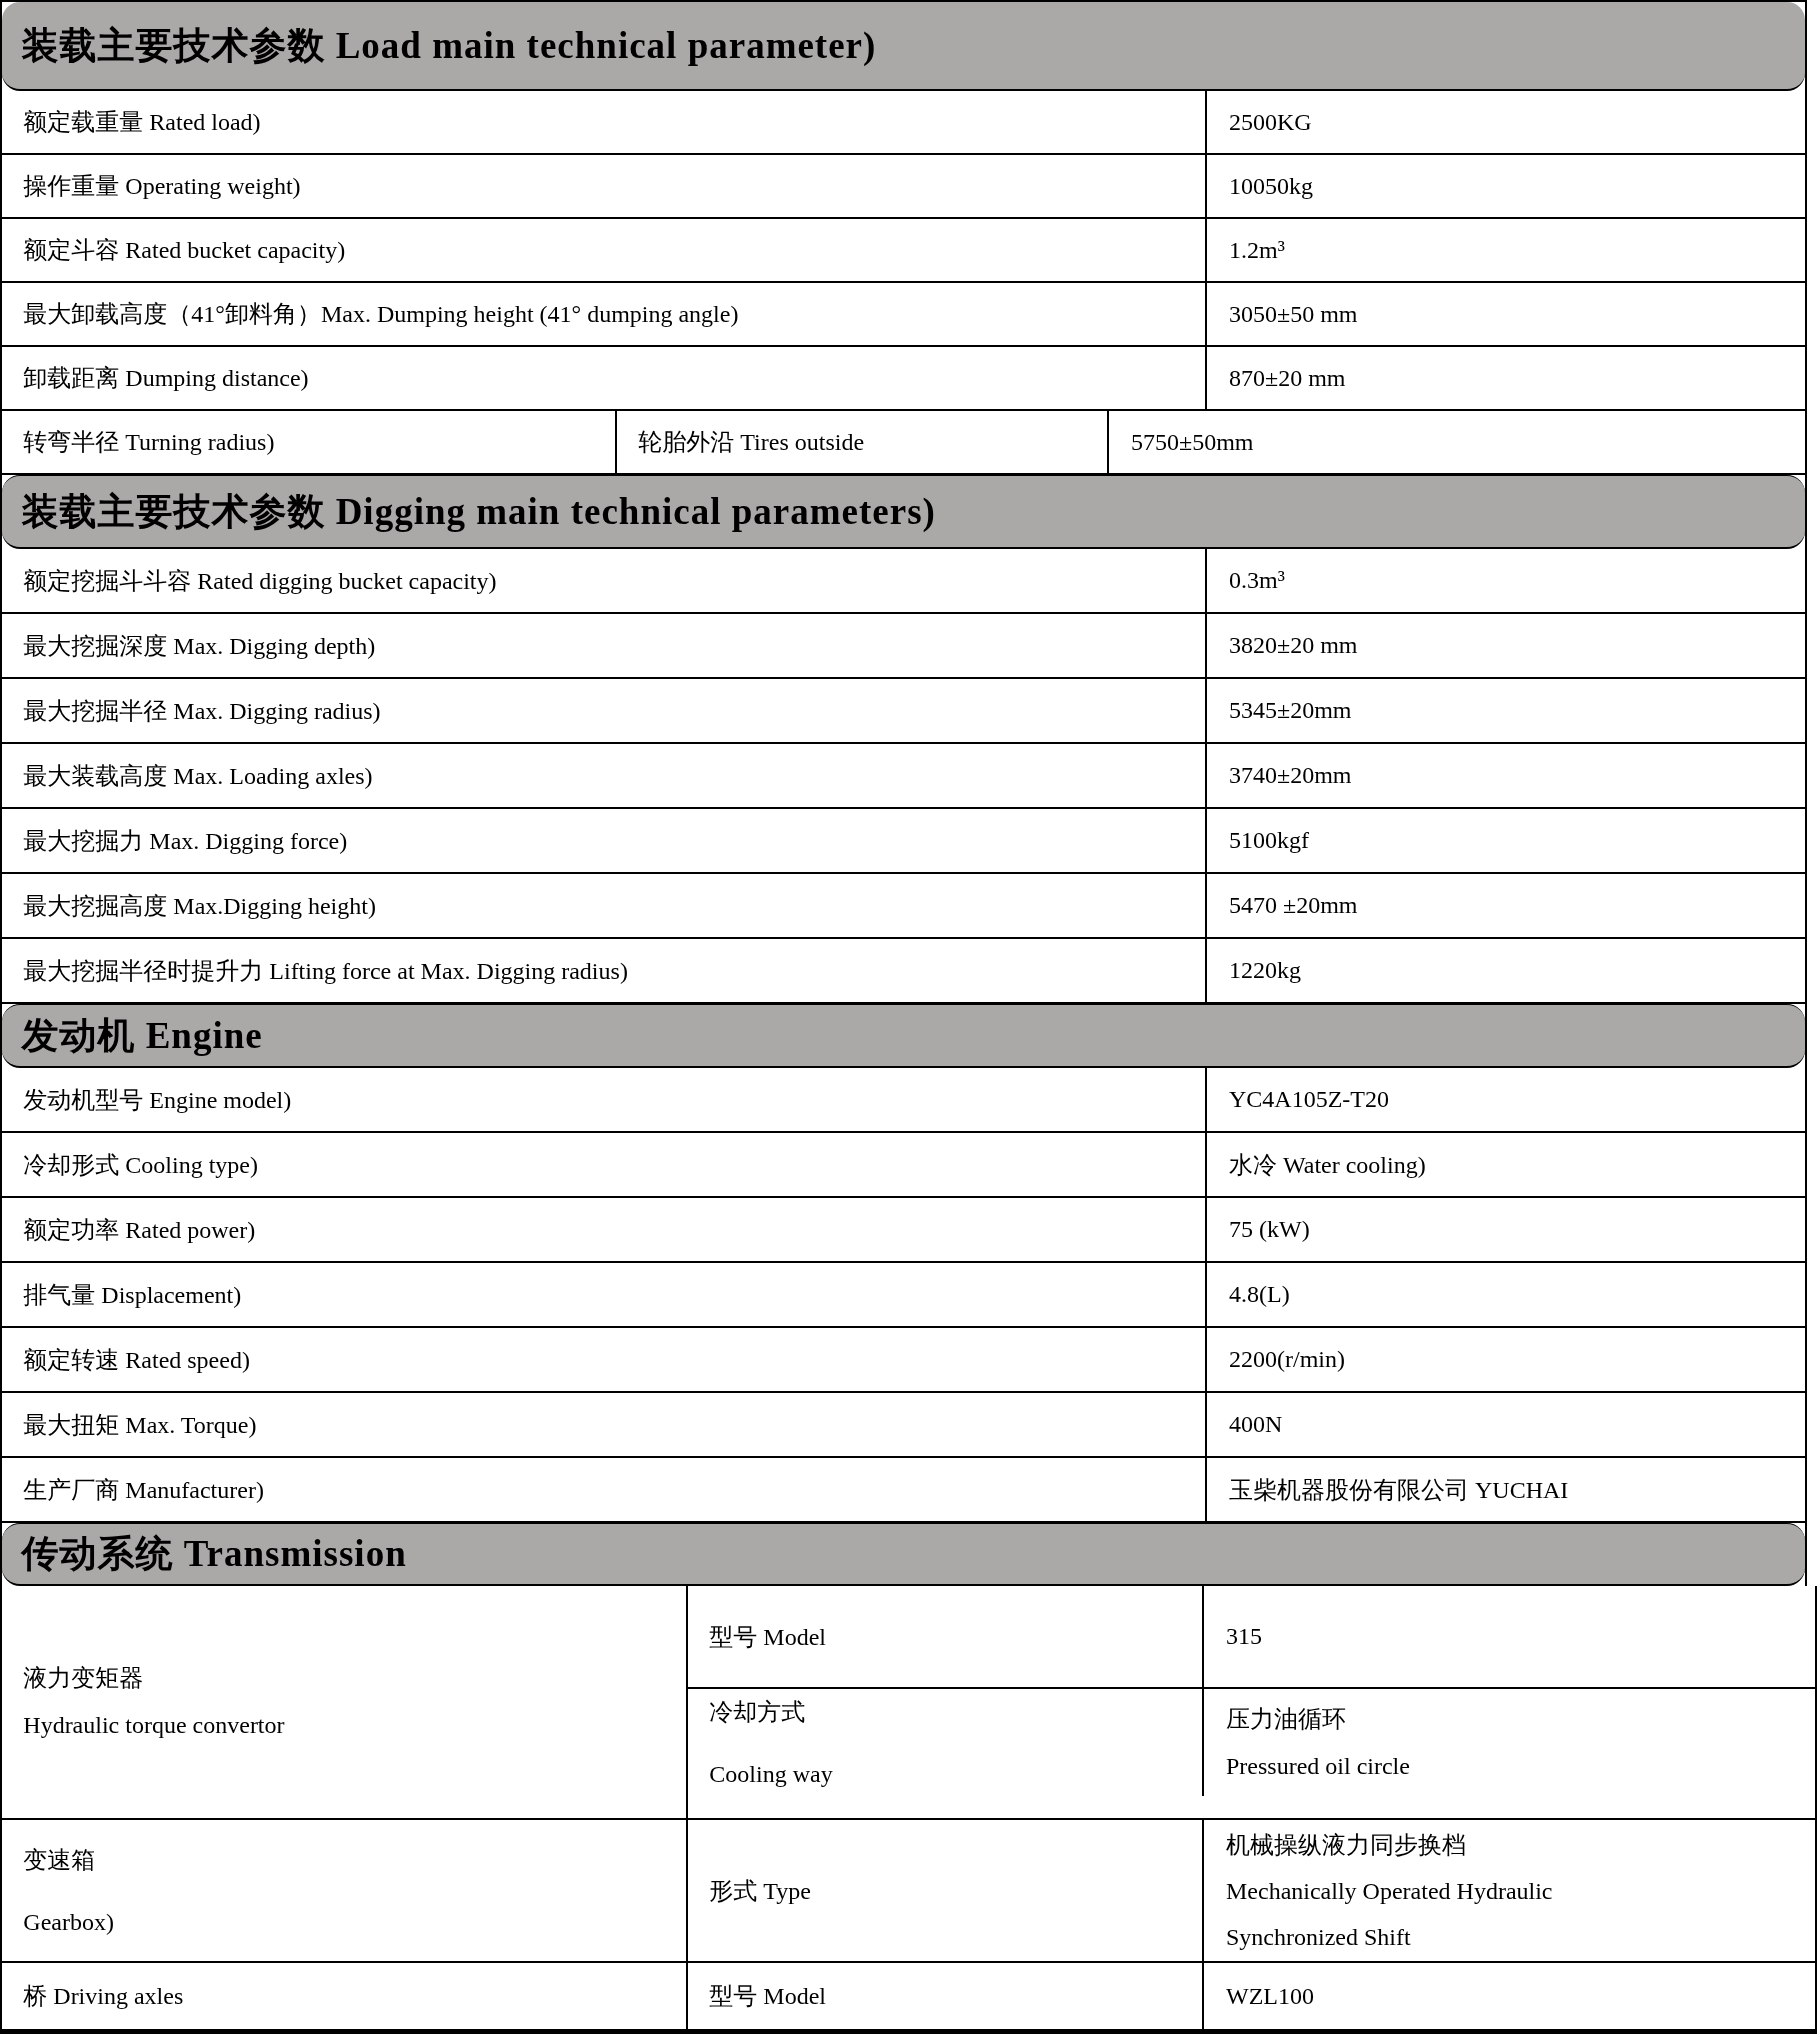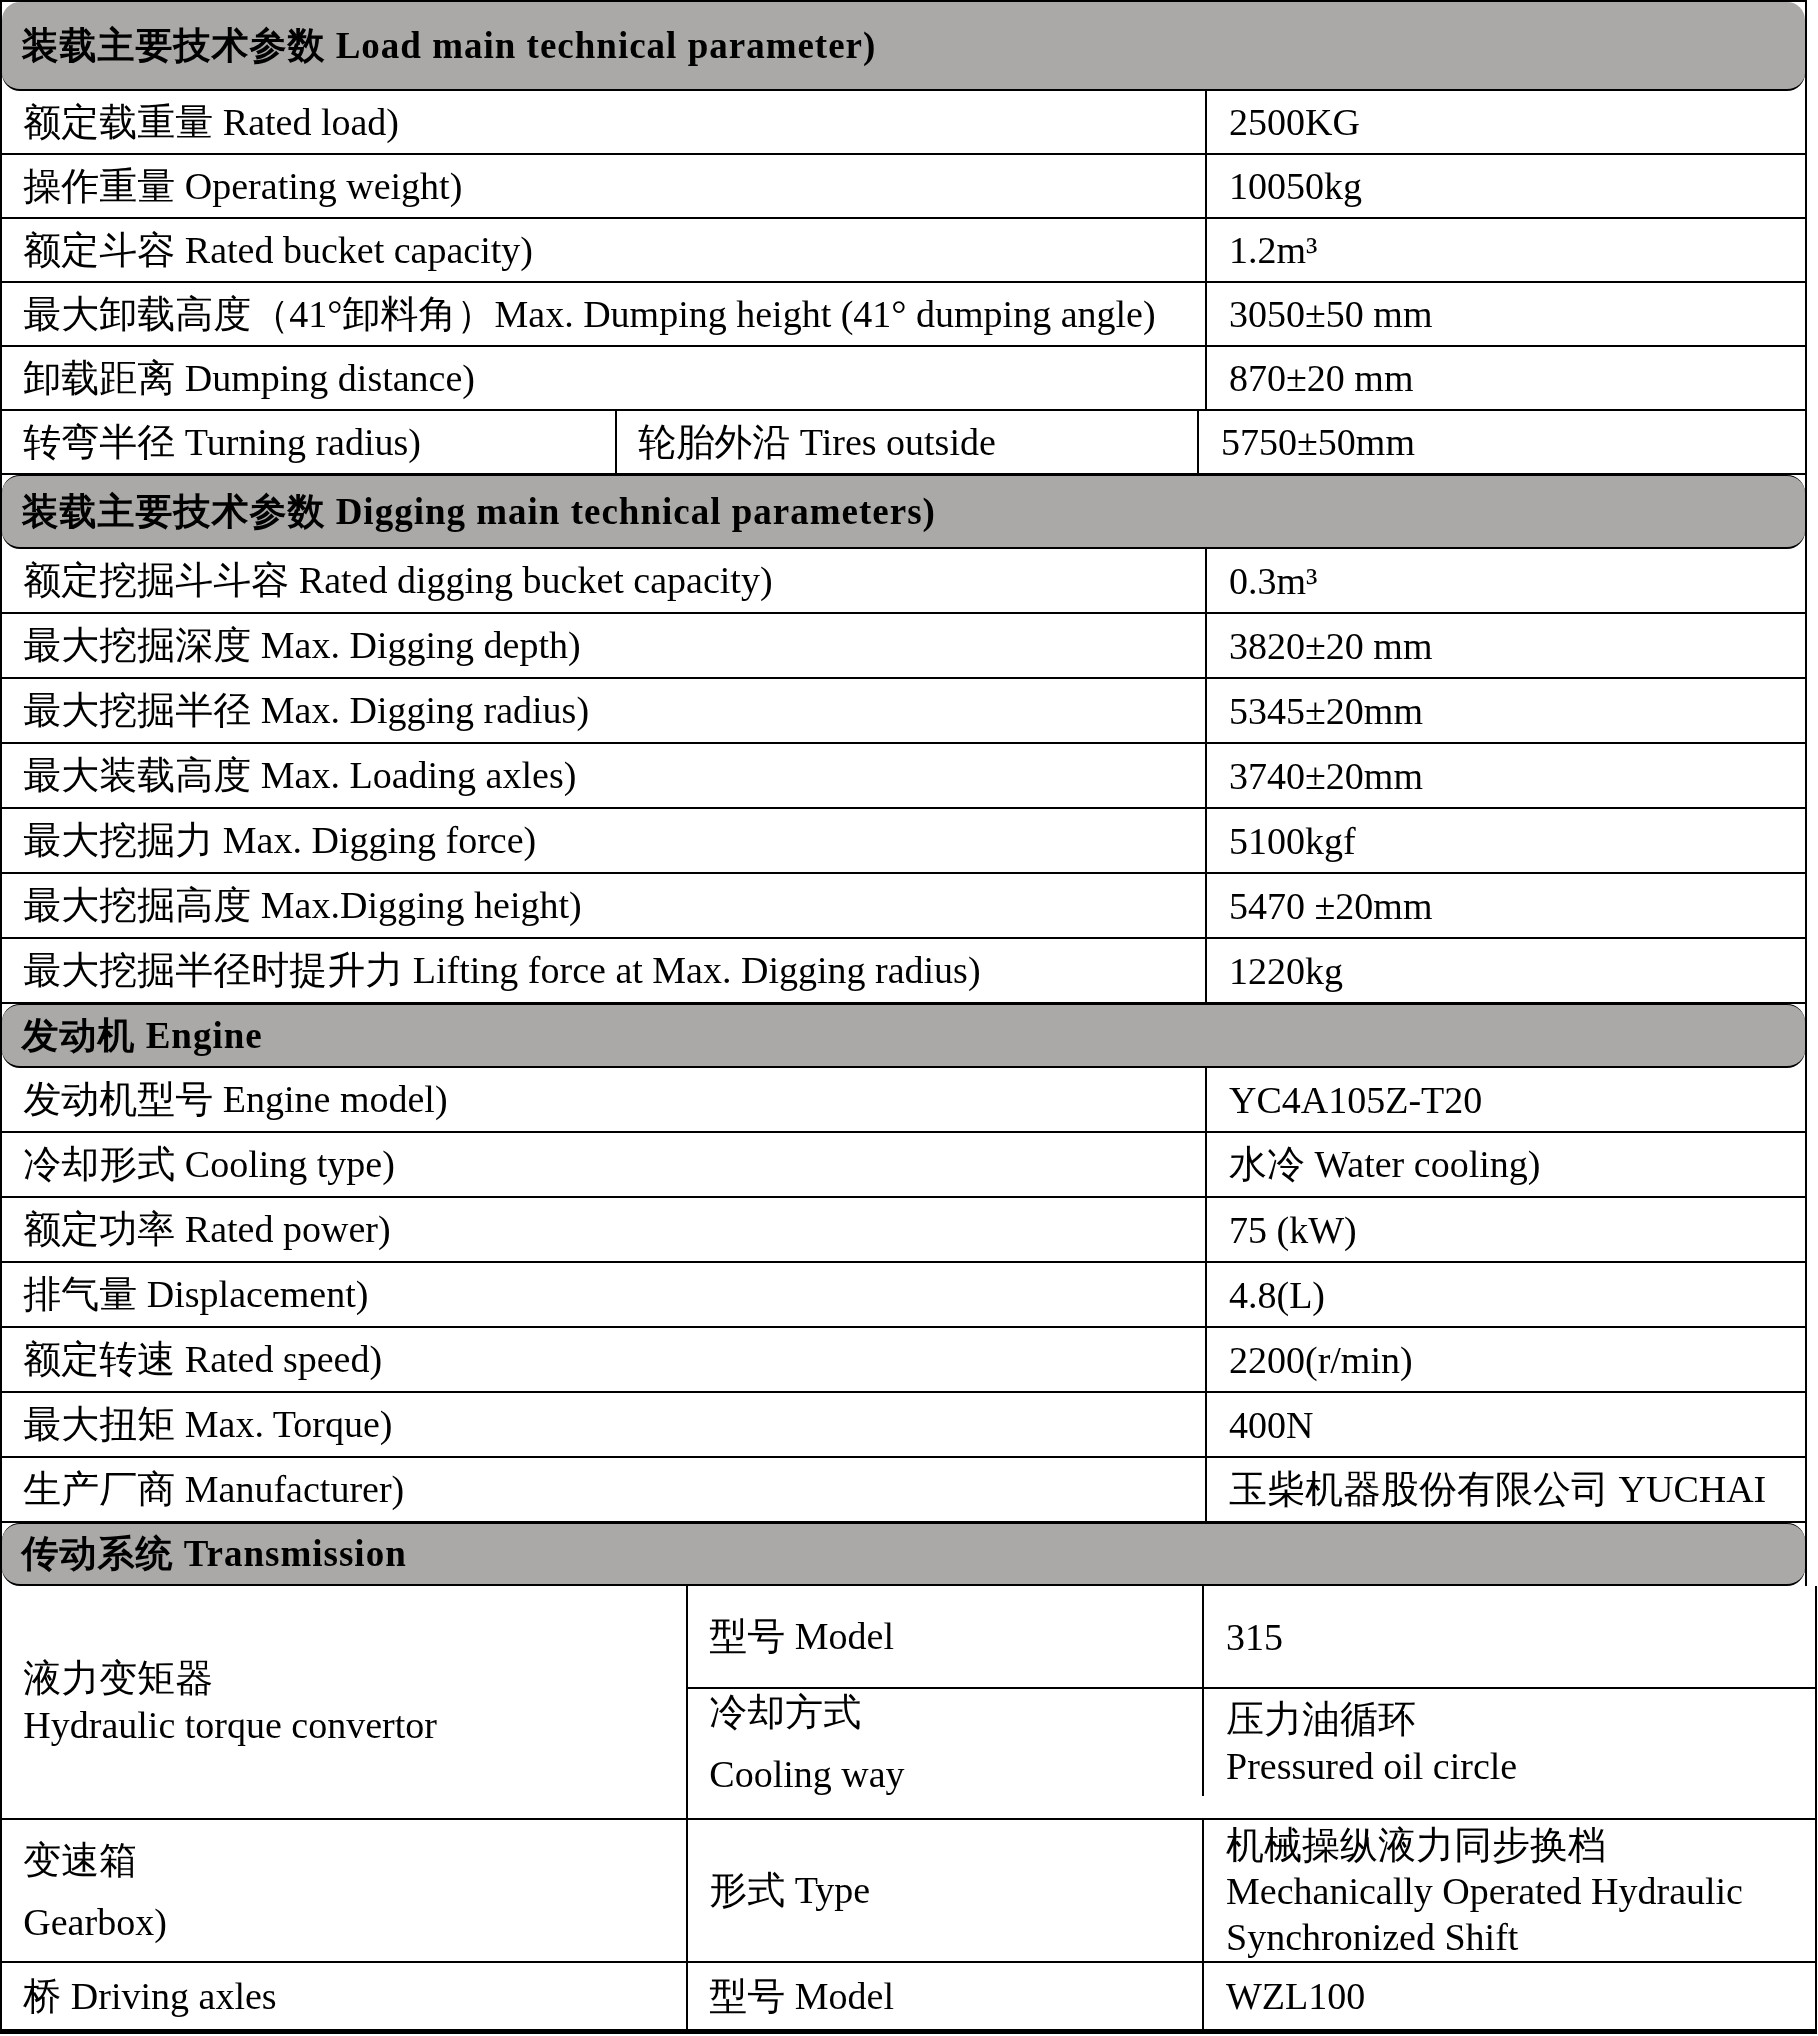--- a/index.html
+++ b/index.html
@@ -53,28 +53,28 @@
     background: #ffffff;
   }
   .r-n1 { height: 64px; }
   .r-n2 { height: 65px; }
   .cell {
     box-sizing: border-box;
     display: flex;
     align-items: center;
     padding-left: 21.3px;
     padding-right: 7.8px;
-    font-size: 38px;
+    font-size: 24px;
     overflow: hidden;
     white-space: nowrap;
   }
   .c-label { width: 1205px; border-right: 2.9px solid #000; }
   .c-value { flex: 1; padding-left: 22px; }
   .c-a { width: 615px; border-right: 2.9px solid #000; }
-  .c-b { width: 582px; border-right: 2.9px solid #000; }
+  .c-b { width: 492px; border-right: 2.9px solid #000; }
   
   .t-a { width: 686px; border-right: 2.9px solid #000; }
   .t-b { width: 516px; border-right: 2.9px solid #000; }
   .t-val { flex: 1; padding-left: 22px; }
   .t-merged { height: 234px; }
   .t-right { flex: 1; display: flex; flex-direction: column; }
   .t-subrow {
     box-sizing: border-box;
     display: flex;
     border-bottom: 2.9px solid #000;

